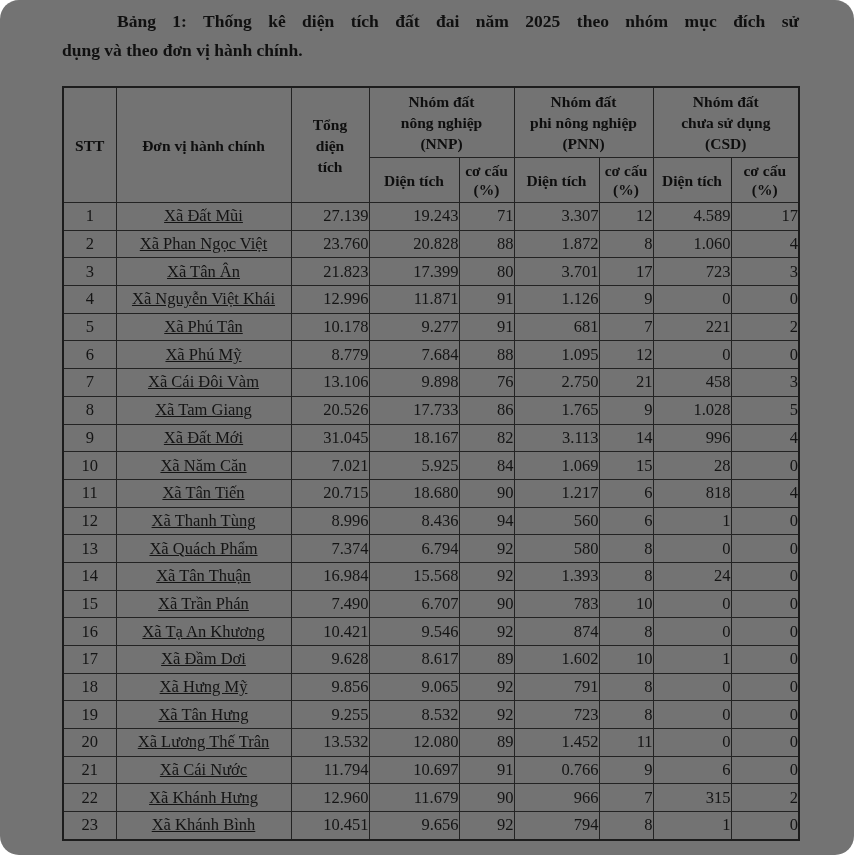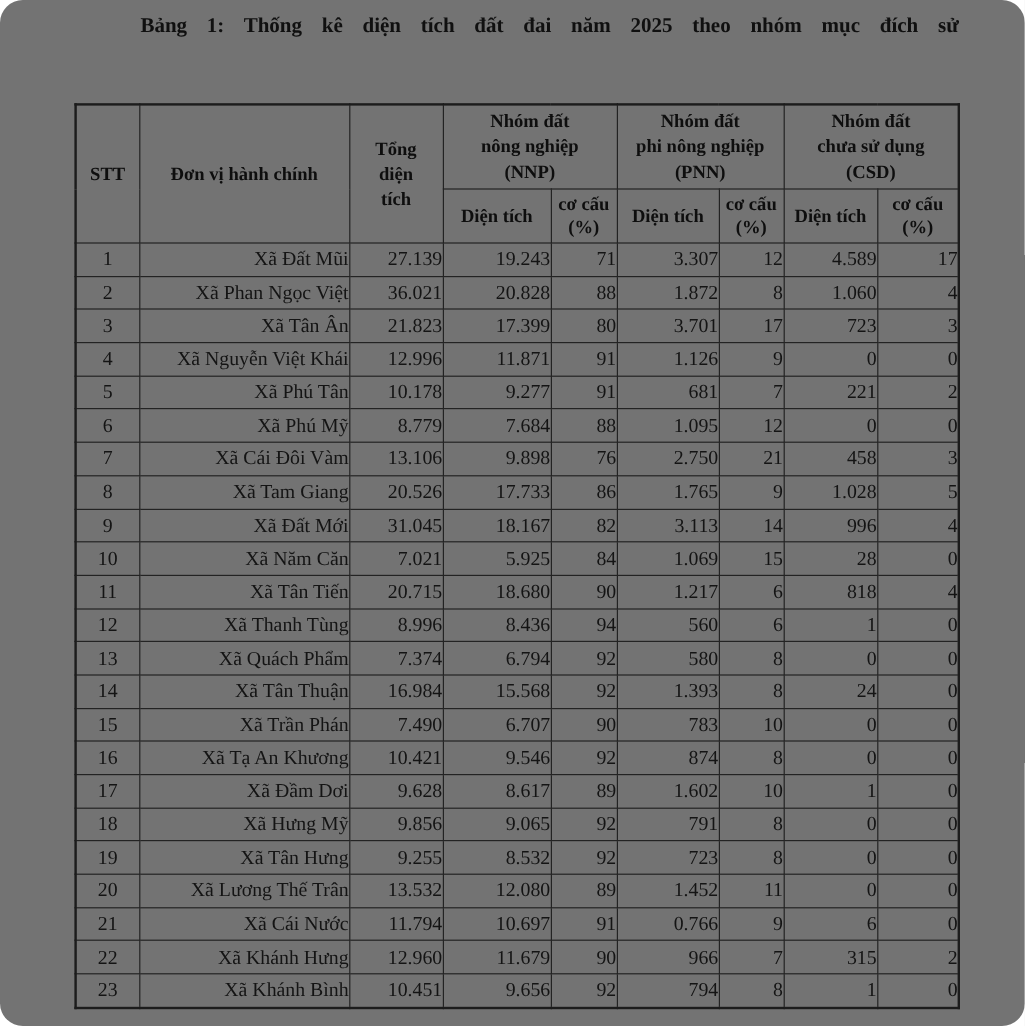--- a/index.html
+++ b/index.html
@@ -53,30 +53,31 @@
     text-align:center;
     vertical-align:middle;
     line-height:21px;
     color:#0e0e0e;
   }
   tr.group-row th{height:69px;}
   tr.sub-row th{height:44px;line-height:19px;}
   .hline{display:block;}
   tbody td{height:26.7px;line-height:18px;vertical-align:middle;}
   td.c-stt{text-align:center;}
-  td.c-name{text-align:right;padding-left:9px;}
+  td.c-name{text-align:center;padding-left:9px;text-decoration:underline;}
   td.c-num{text-align:right;padding-right:10px;}
 </style>
 </head>
 <body>
 
 <div class="page">
 
   <div class="title">
     <div class="line1">Bảng 1: Thống kê diện tích đất đai năm 2025 theo nhóm mục đích sử</div>
+    <div class="line2">dụng và theo đơn vị hành chính.</div>
   </div>
 
 
   <table class="landtable">
     <colgroup>
       <col style="width:53px">
         <col style="width:175px">
         <col style="width:78px">
       <col style="width:90px">
         <col style="width:55px">
@@ -136,21 +137,21 @@
           <td class="c-num">19.243</td>
           <td class="c-num">71</td>
           <td class="c-num">3.307</td>
           <td class="c-num">12</td>
           <td class="c-num">4.589</td>
           <td class="c-num">17</td>
         </tr>
         <tr>
           <td class="c-stt">2</td>
           <td class="c-name">Xã Phan Ngọc Việt</td>
-          <td class="c-num">36.021</td>
+          <td class="c-num">23.760</td>
           <td class="c-num">20.828</td>
           <td class="c-num">88</td>
           <td class="c-num">1.872</td>
           <td class="c-num">8</td>
           <td class="c-num">1.060</td>
           <td class="c-num">4</td>
         </tr>
         <tr>
           <td class="c-stt">3</td>
           <td class="c-name">Xã Tân Ân</td>

